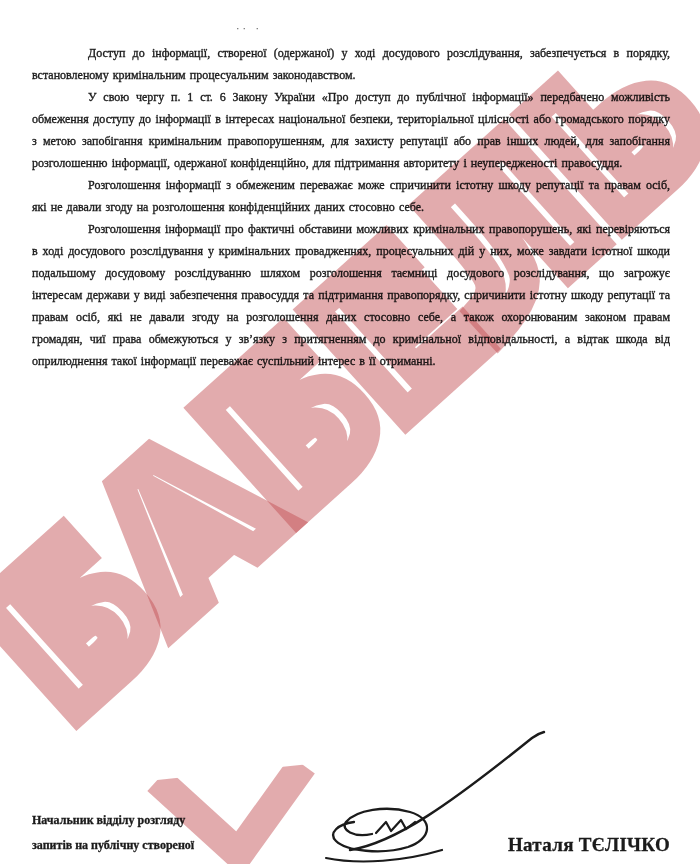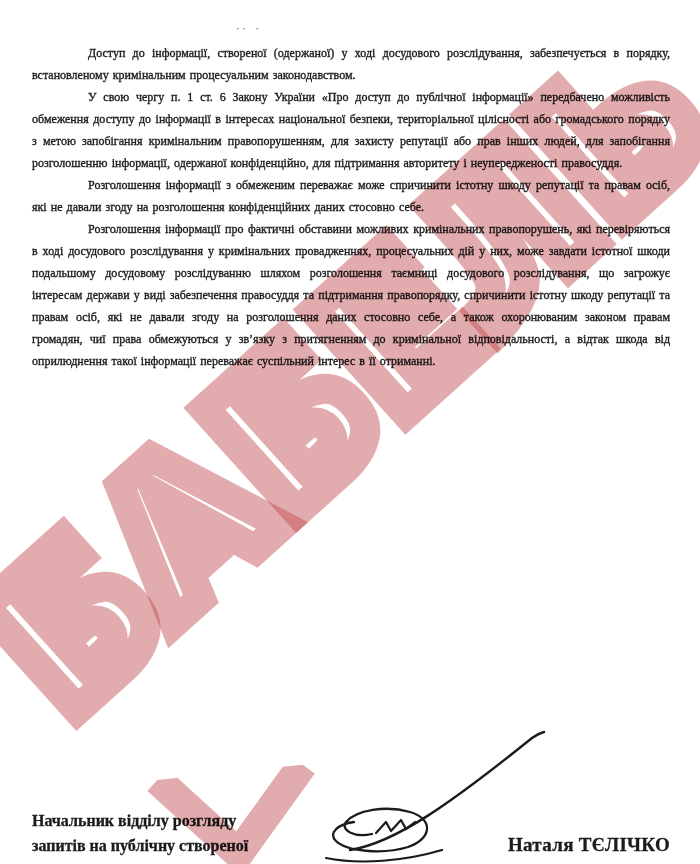--- a/index.html
+++ b/index.html
@@ -67,21 +67,21 @@
   
   .sign-block{
     position:absolute;
     left:32px;right:30px;top:808px;
     display:flex;
     justify-content:space-between;
     align-items:flex-end;
   }
   .sign-title{
     font-weight:700;
-    font-size:16px;
+    font-size:12px;
     line-height:25px;
     -webkit-text-stroke:0.3px var(--ink);
   }
   .sign-name{
     font-weight:700;
     font-size:19px;
     padding-bottom:2px;
     letter-spacing:0.3px;
     text-align:right;
     -webkit-text-stroke:0.3px var(--ink);

